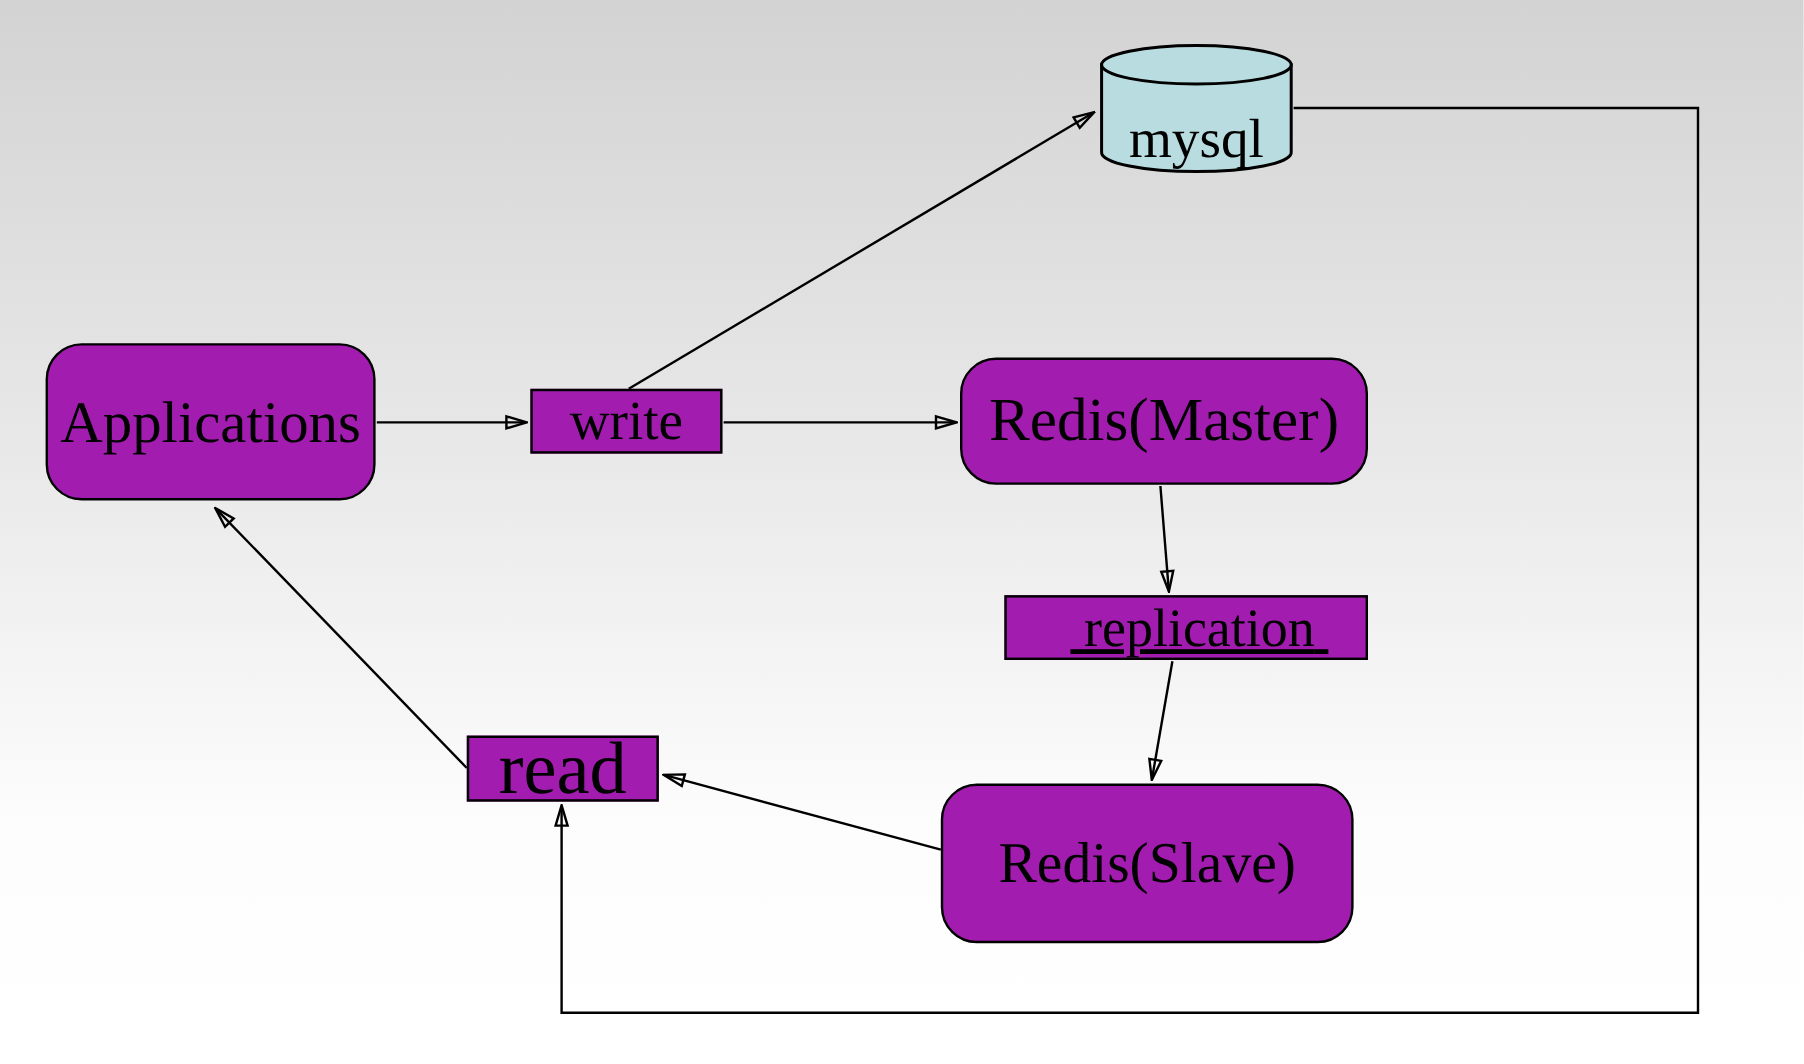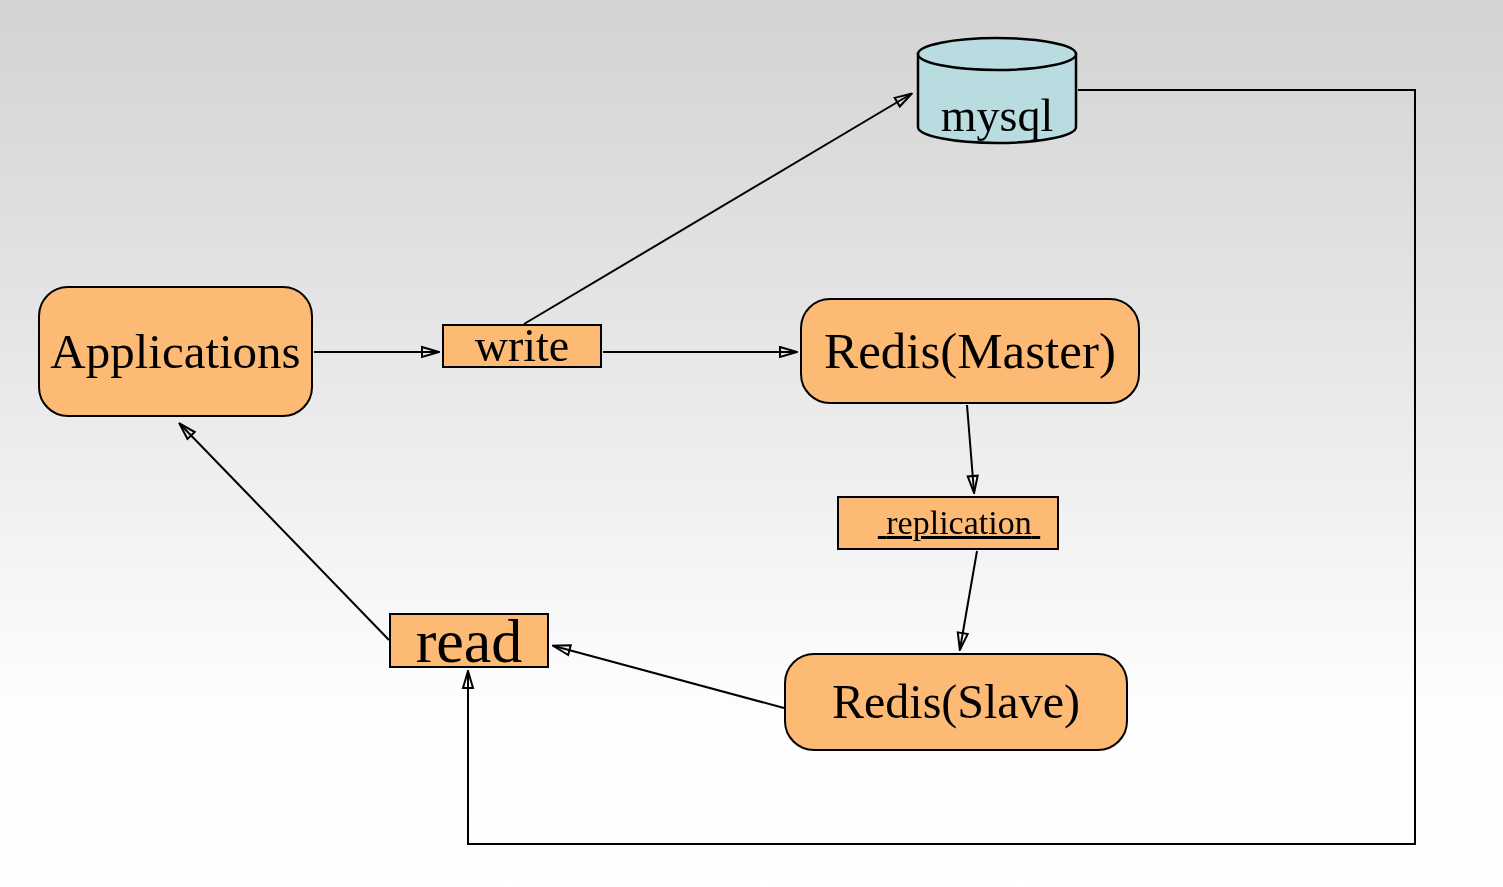--- a/index.html
+++ b/index.html
@@ -27,35 +27,35 @@
   }
   .edges path {
     fill: none;
     stroke: #000;
     stroke-width: 2;
     stroke-linejoin: miter;
   }
   .node {
     position: absolute;
     box-sizing: border-box;
-    background: #fdba74;
+    background: #a21caf;
     border: 2.5px solid #000;
     display: flex;
     align-items: center;
     justify-content: center;
     white-space: nowrap;
     line-height: 1;
   }
   .rounded { border-radius: 30px; }
 
   .n-applications { left: 38px;  top: 286px; width: 275px; height: 131px; font-size: 49px; }
-  .n-write        { left: 442px; top: 324px; width: 160px; height: 44px;  font-size: 46px; }
+  .n-write        { left: 442px; top: 324px; width: 160px; height: 54px;  font-size: 46px; }
   .n-redis-master { left: 800px; top: 298px; width: 340px; height: 106px; font-size: 51px; }
-  .n-replication  { left: 837px; top: 496px; width: 222px; height: 54px;  font-size: 34px; padding-left: 22px; }
-  .n-redis-slave  { left: 784px; top: 653px; width: 344px; height: 98px; font-size: 48px; }
+  .n-replication  { left: 837px; top: 496px; width: 303px; height: 54px;  font-size: 45px; padding-left: 22px; }
+  .n-redis-slave  { left: 784px; top: 653px; width: 344px; height: 133px; font-size: 48px; }
   .n-read         { left: 389px; top: 613px; width: 160px; height: 55px;  font-size: 62px; }
 
   .underlined { text-decoration: underline; }
 
   .cyl {
     position: absolute;
     left: 915px; top: 35px;
     width: 164px; height: 112px;
   }
   .cyl svg { position: absolute; left: 0; top: 0; }

